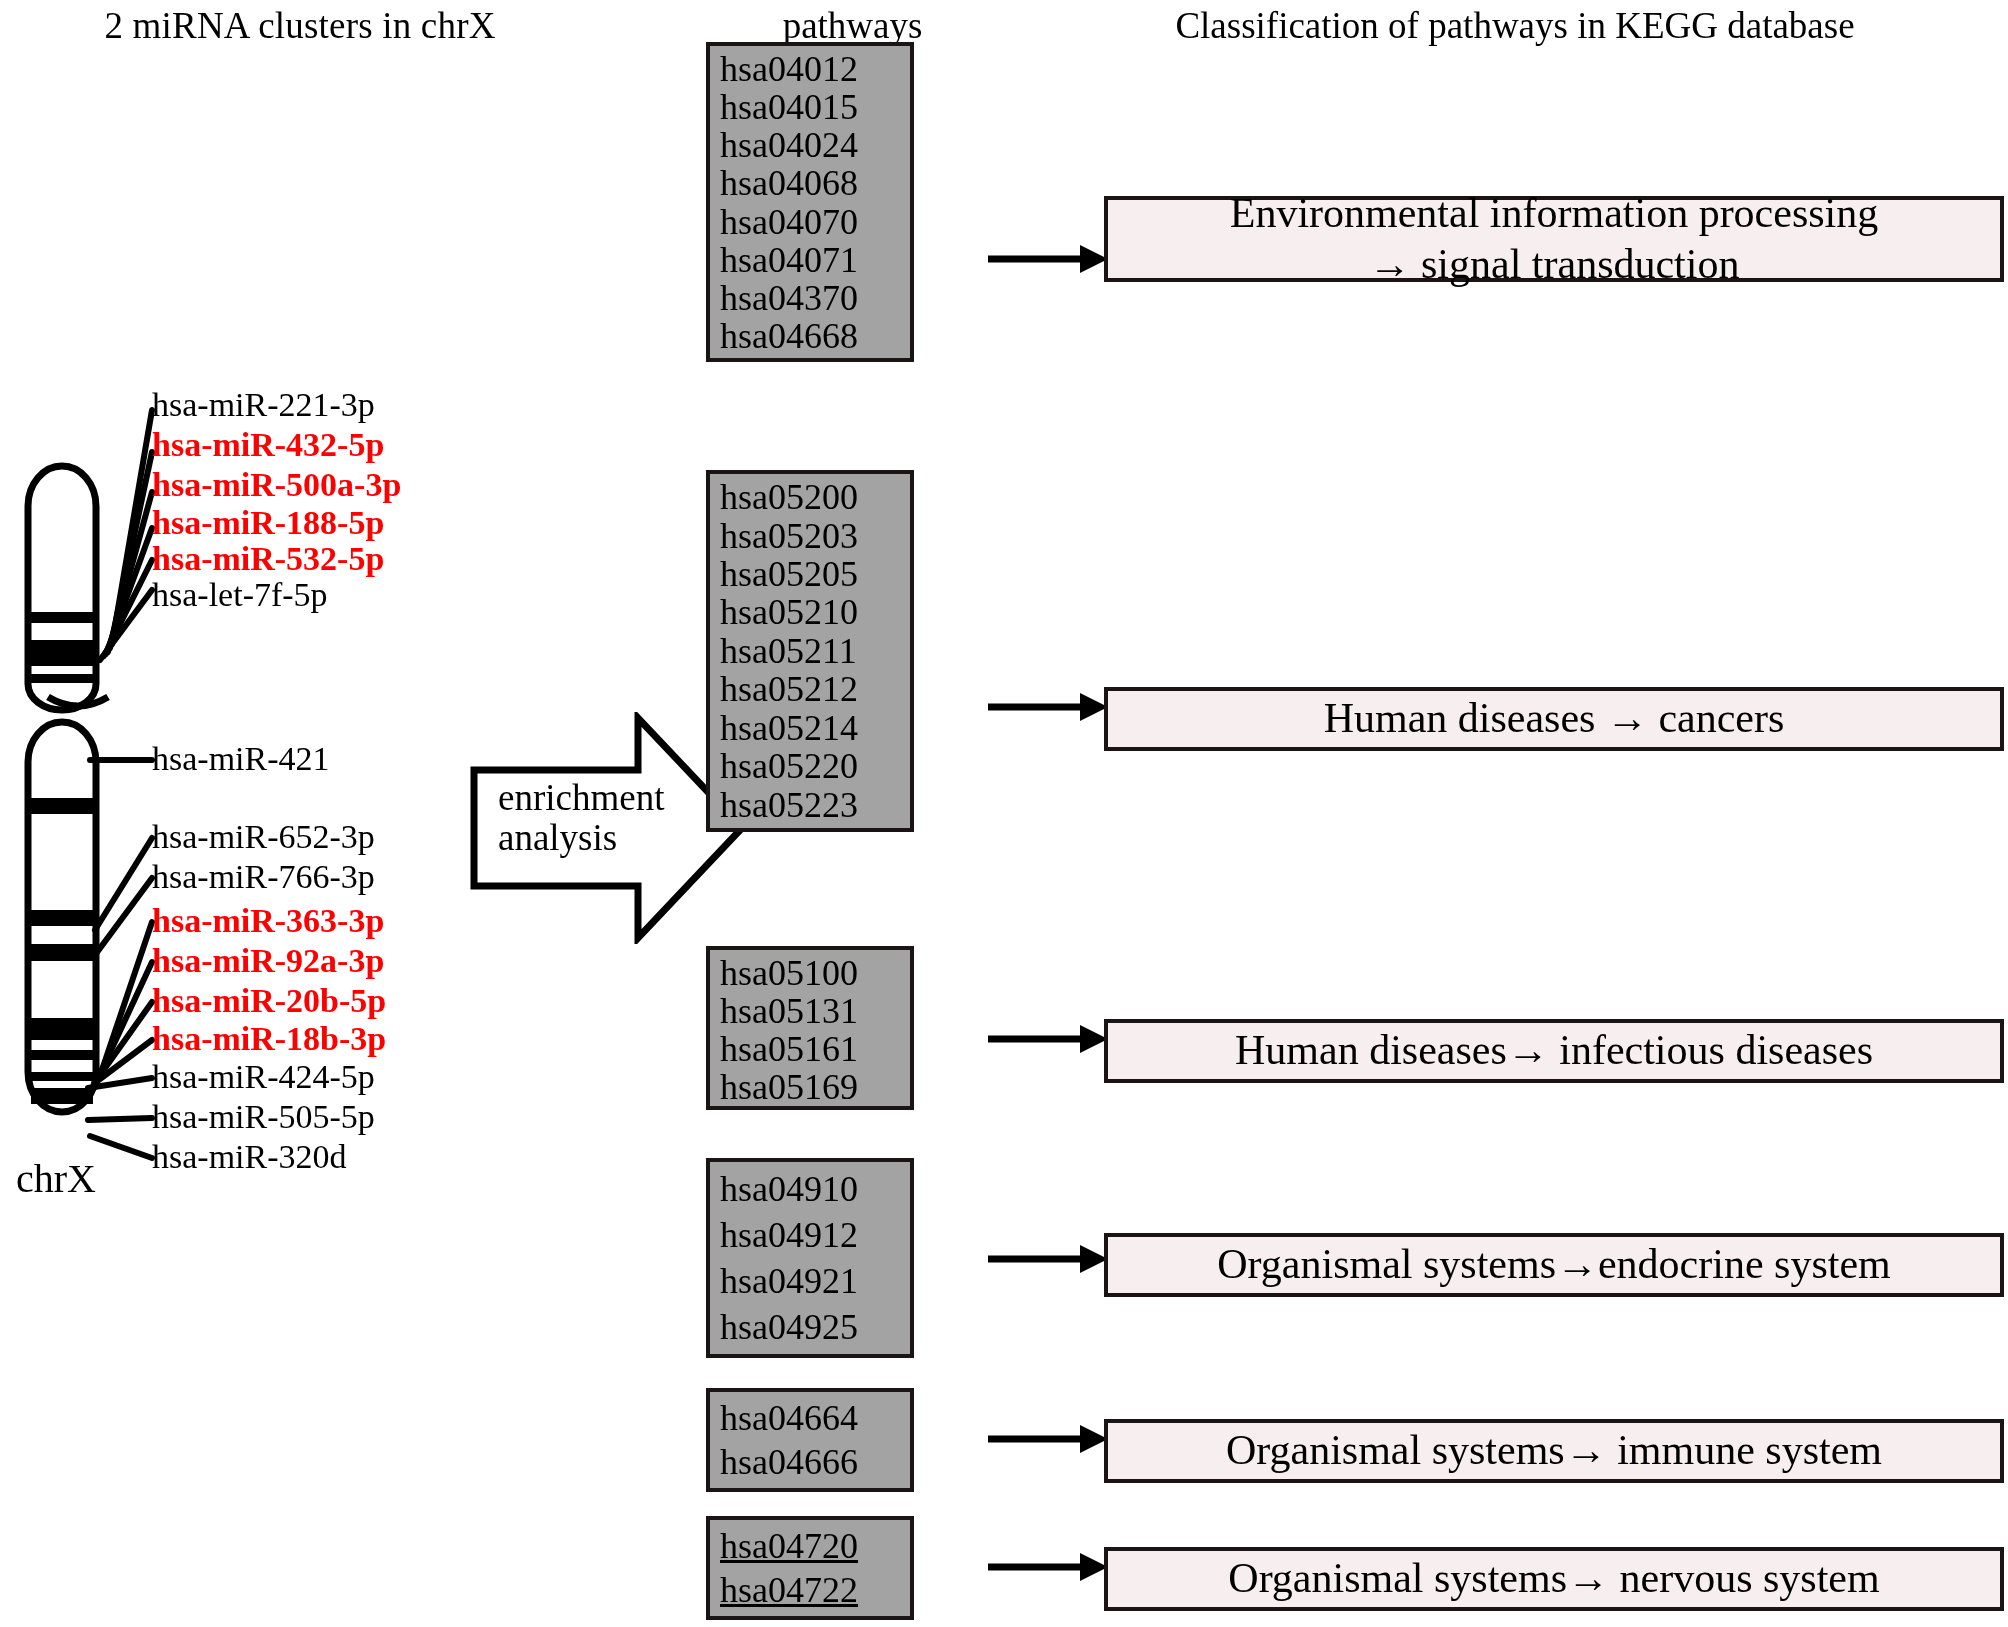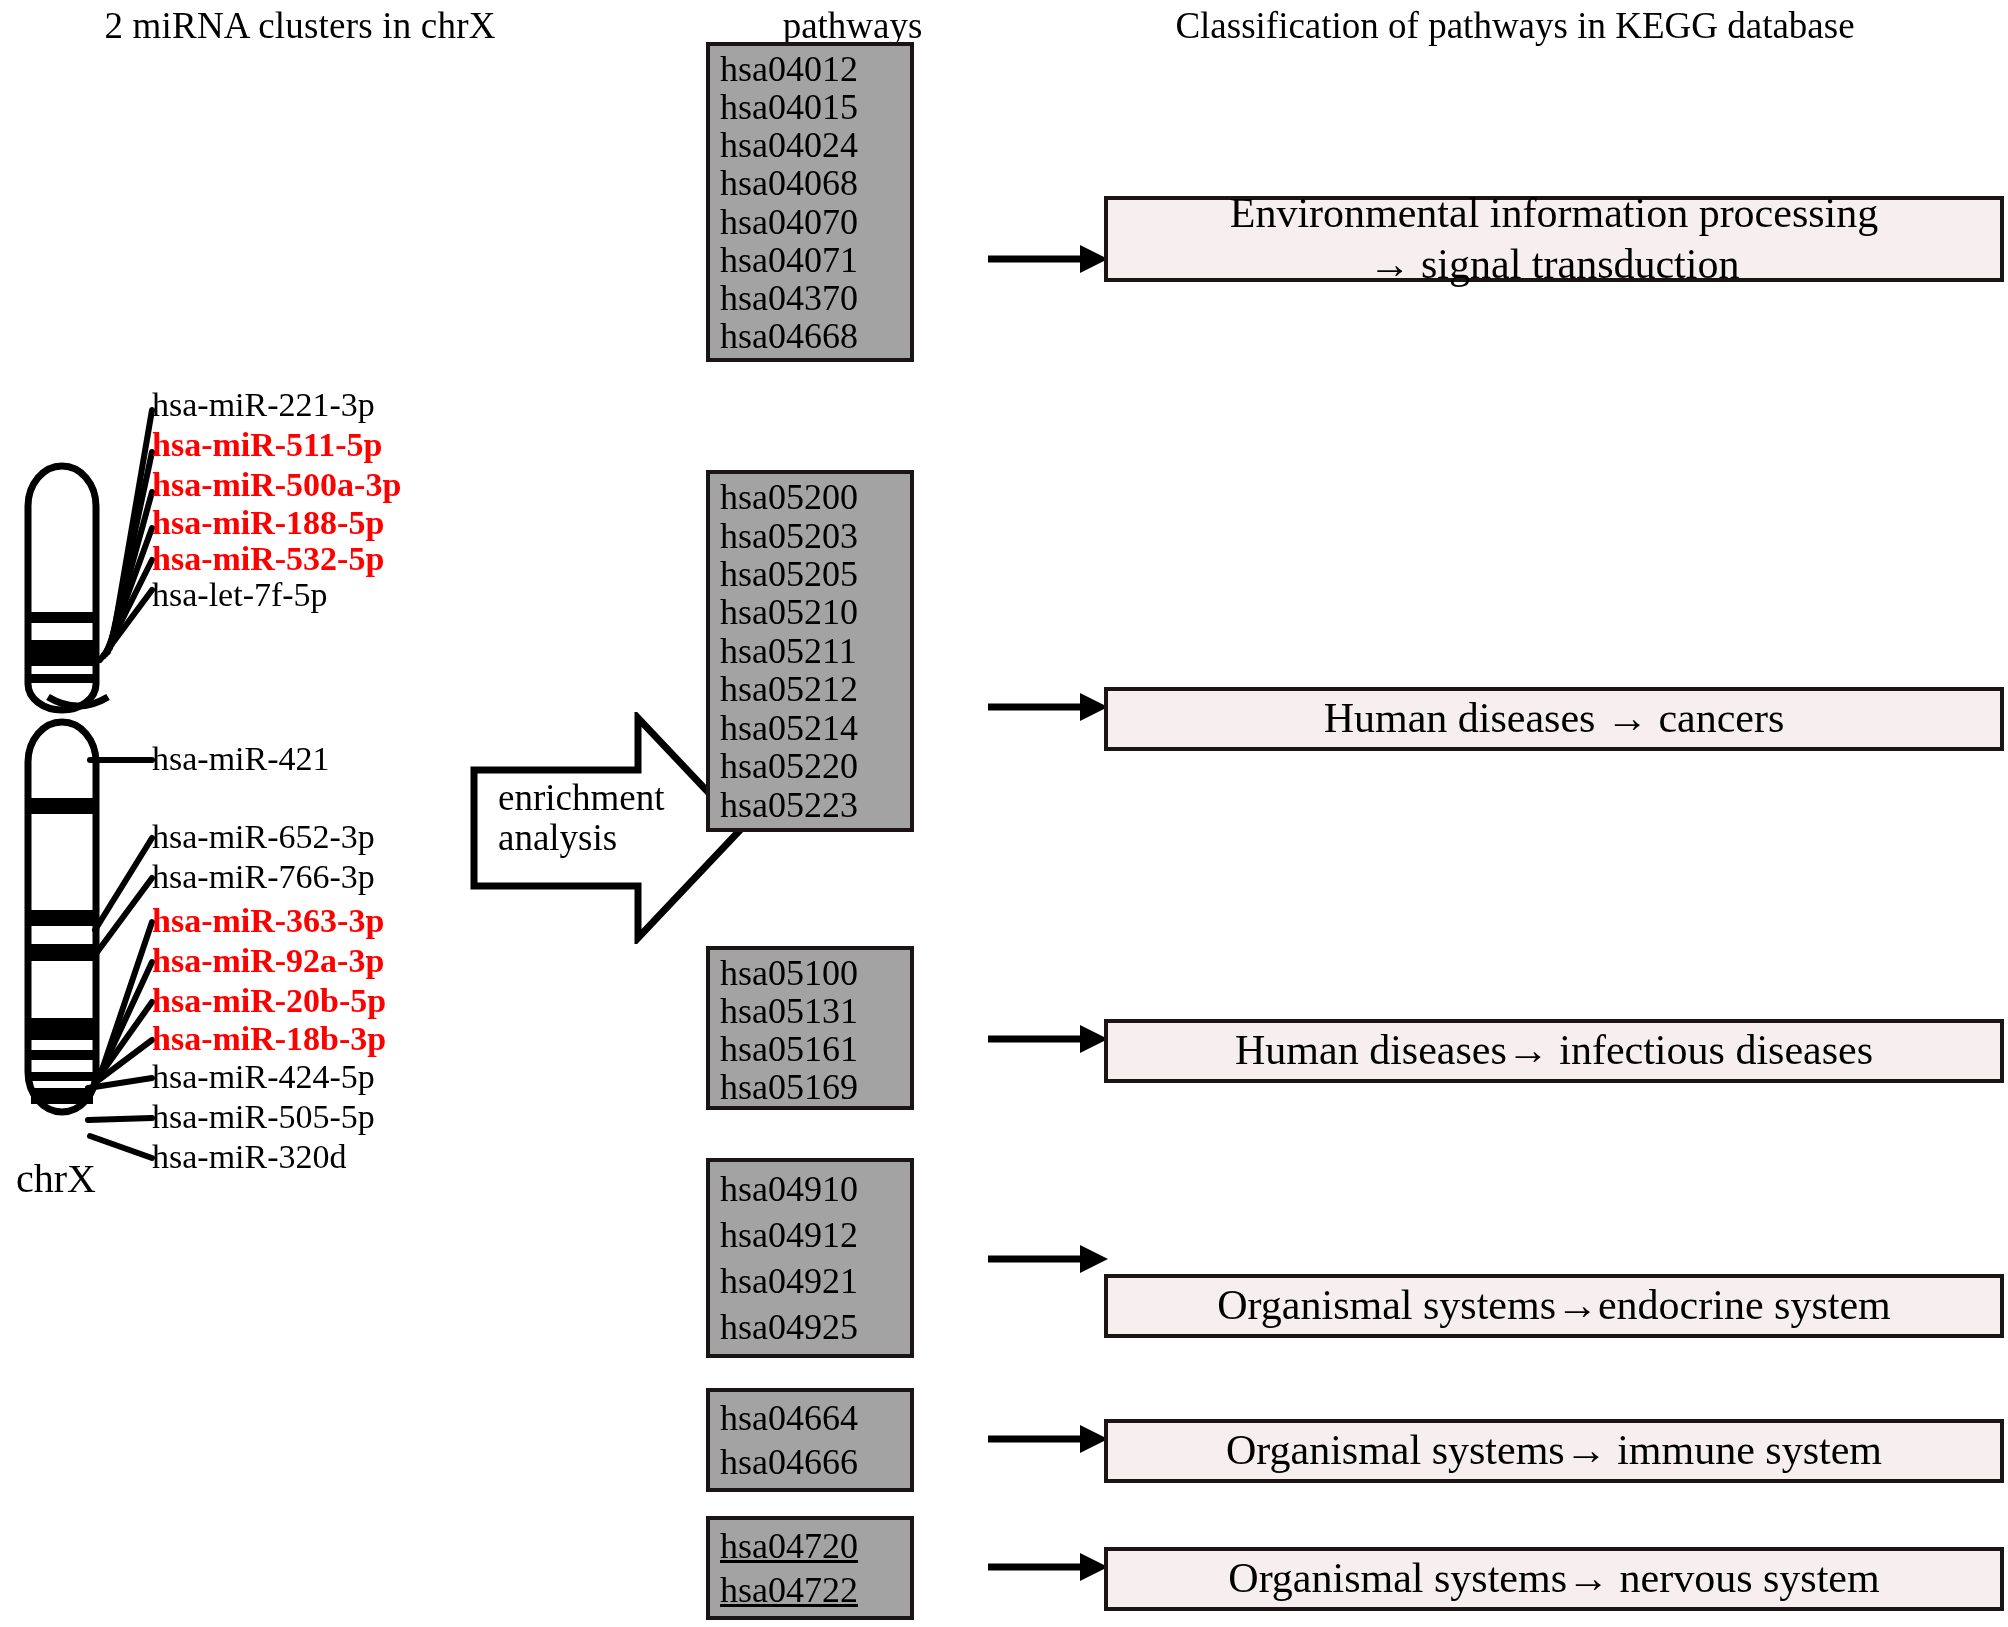--- a/index.html
+++ b/index.html
@@ -118,21 +118,21 @@
     <line x1="98" y1="1078" x2="152" y2="1002"></line>
     <line x1="96" y1="1082" x2="152" y2="1040"></line>
 
     <line x1="88" y1="1088" x2="152" y2="1078"></line>
     <line x1="88" y1="1120" x2="152" y2="1118"></line>
     <line x1="90" y1="1136" x2="152" y2="1158"></line>
   </g>
 </svg>
 
 <div class="abs mir" style="left:152px;top:388px;">hsa-miR-221-3p</div>
-<div class="abs mir red" style="left:152px;top:428px;">hsa-miR-511-5p</div>
+<div class="abs mir red" style="left:152px;top:428px;">hsa-miR-432-5p</div>
 <div class="abs mir red" style="left:152px;top:468px;">hsa-miR-500a-3p</div>
 <div class="abs mir red" style="left:152px;top:506px;">hsa-miR-188-5p</div>
 <div class="abs mir red" style="left:152px;top:542px;">hsa-miR-532-5p</div>
 <div class="abs mir" style="left:152px;top:578px;">hsa-let-7f-5p</div>
 
 <div class="abs mir" style="left:152px;top:742px;">hsa-miR-421</div>
 
 <div class="abs mir" style="left:152px;top:820px;">hsa-miR-652-3p</div>
 <div class="abs mir" style="left:152px;top:860px;">hsa-miR-766-3p</div>
 <div class="abs mir red" style="left:152px;top:904px;">hsa-miR-363-3p</div>
@@ -233,21 +233,21 @@
 </div>
 
 <div class="abs cbox" style="top:687px;height:64px;width:900px;">
   <div class="ctext">Human diseases → cancers</div>
 </div>
 
 <div class="abs cbox" style="top:1019px;height:64px;width:900px;">
   <div class="ctext">Human diseases→ infectious diseases</div>
 </div>
 
-<div class="abs cbox" style="top:1274px;height:64px;width:900px;">
+<div class="abs cbox" style="top:1233px;height:64px;width:900px;">
   <div class="ctext">Organismal systems→endocrine system</div>
 </div>
 
 <div class="abs cbox" style="top:1419px;height:64px;width:900px;">
   <div class="ctext">Organismal systems→ immune system</div>
 </div>
 
 <div class="abs cbox" style="top:1547px;height:64px;width:900px;">
   <div class="ctext">Organismal systems→ nervous system</div>
 </div>

